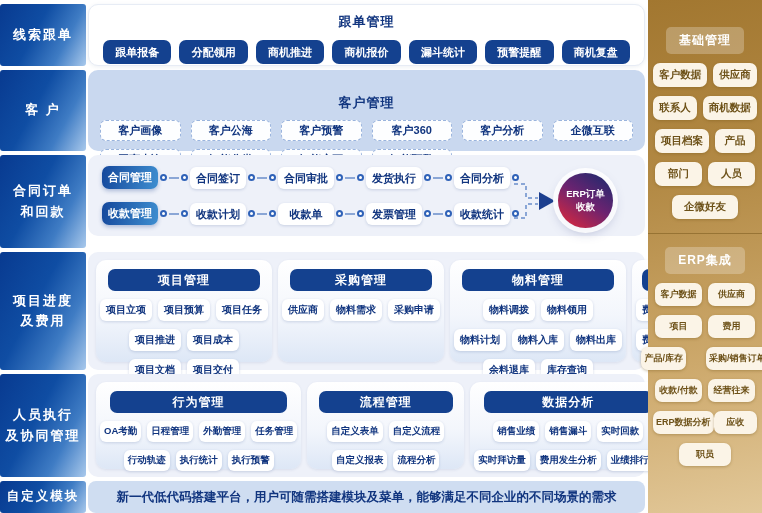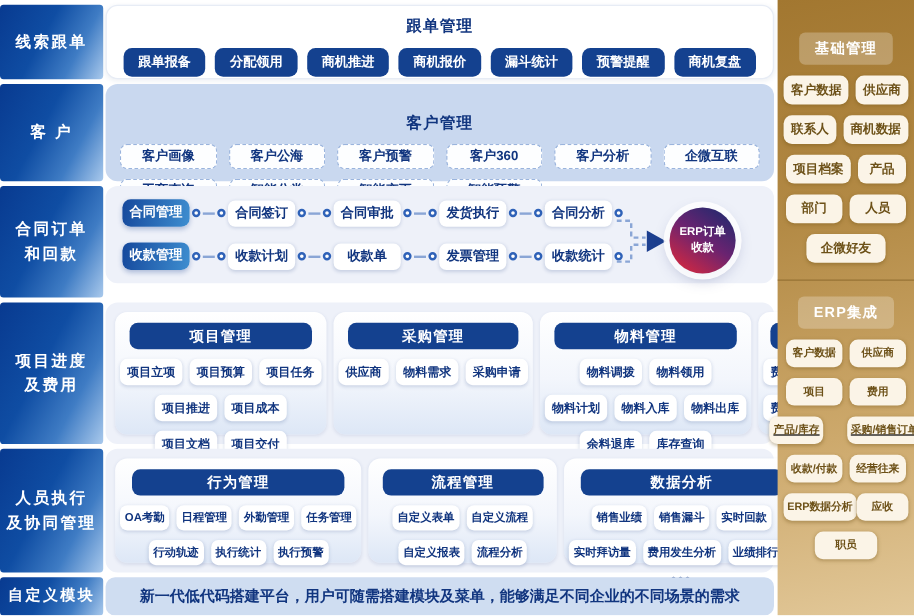--- a/index.html
+++ b/index.html
@@ -309,21 +309,21 @@
     <div class="rsec" style="padding-top:13px;">
       <div class="rbadge">ERP集成</div>
       <div class="rpair">
         <span class="rchip tiny">客户数据</span>
         <span class="rchip tiny">供应商</span>
       </div>
       <div class="rpair">
         <span class="rchip tiny">项目</span>
         <span class="rchip tiny">费用</span>
       </div>
-      <div class="rpair" style="gap:20px;padding:0 4px;text-decoration:underline;">
+      <div class="rpair" style="gap:20px;padding:0 4px;">
         <span class="rchip tiny">产品/库存</span>
         <span class="rchip tiny">采购/销售订单</span>
       </div>
       <div class="rpair">
         <span class="rchip tiny">收款/付款</span>
         <span class="rchip tiny">经营往来</span>
       </div>
       <div class="rpair" style="gap:0;padding:0 5px;">
         <span class="rchip tiny">ERP数据分析</span>
         <span class="rchip tiny">应收</span>

